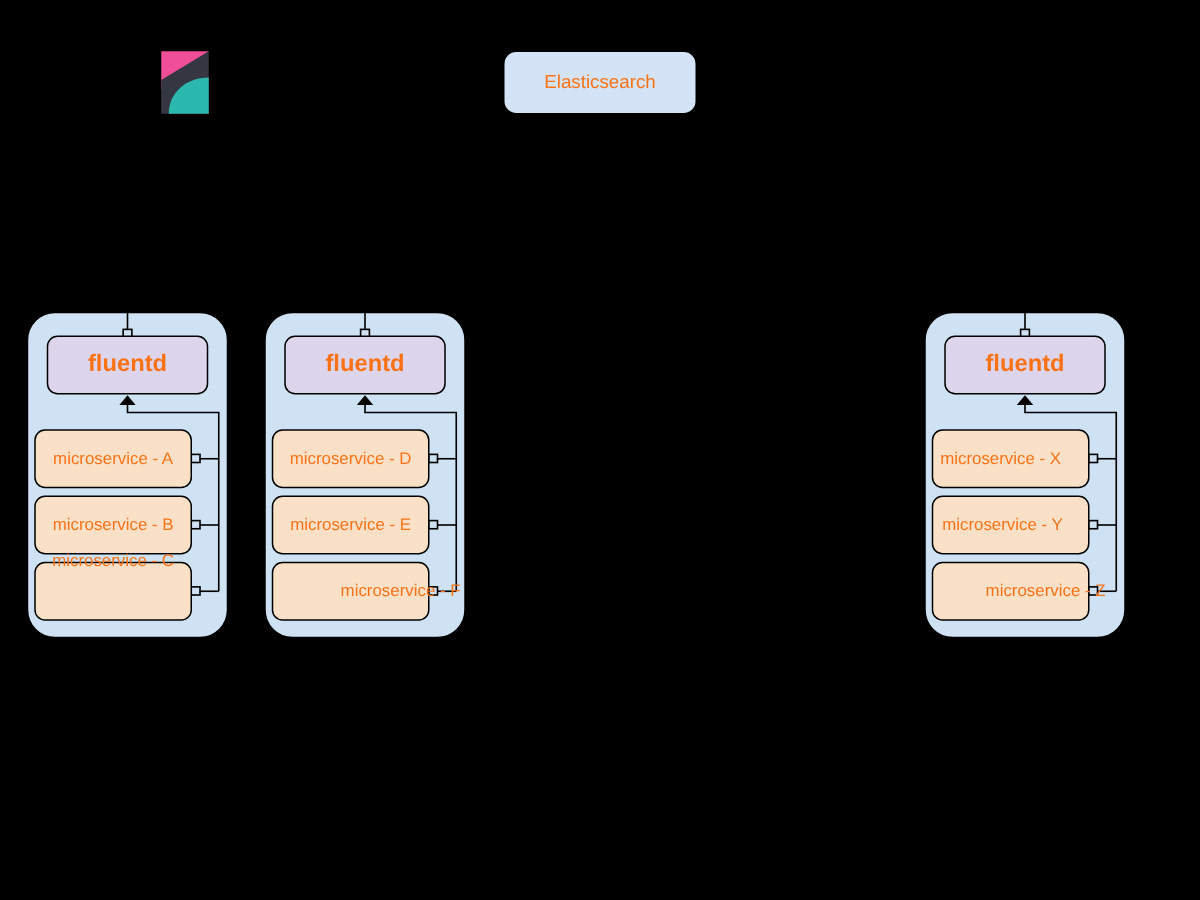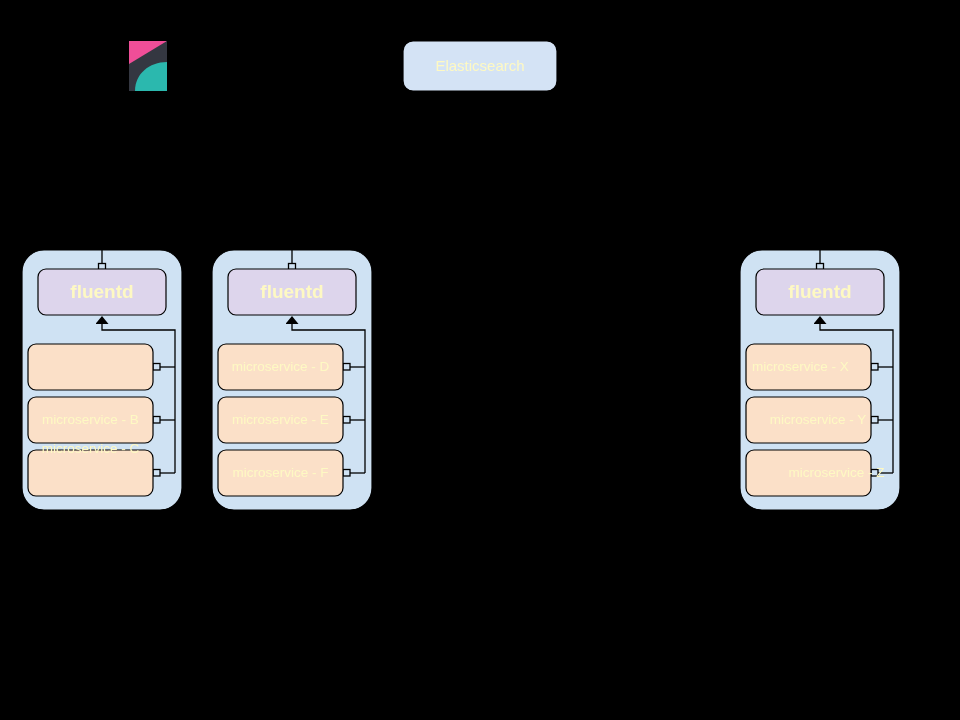--- a/index.html
+++ b/index.html
@@ -24,21 +24,21 @@
     top: 0;
     width: 960px;
     height: 720px;
   }
   .node-label {
     position: absolute;
     display: flex;
     align-items: center;
     justify-content: center;
     text-align: center;
-    color: #fef9c3;
+    color: #f97316;
     line-height: 1.15;
     pointer-events: none;
     white-space: nowrap;
   }
   .lbl-es {
     font-size: 15px;
   }
   .lbl-fluentd {
     font-size: 19px;
     font-weight: bold;
@@ -148,26 +148,27 @@
       <path d="M129,41 L167,41 L140,72 L129,72 Z" fill="#f04e98"></path>
       <path d="M129,64 L167,41 L167,91 L129,91 Z" fill="#343741"></path>
       <path d="M167,62 C167,62 167,91 167,91 L135,91 C135,74 149,62 167,62 Z" fill="#2bb8ae"></path>
     </g>
 
   </svg>
 
   <div class="node-label lbl-es" style="left:403px; top:41px; width:154px; height:50px;">Elasticsearch</div>
 
   <div class="node-label lbl-fluentd" style="left:38px; top:269px; width:128px; height:46px;">fluentd</div>
+  <div class="node-label lbl-ms" style="left:28px; top:344px; width:125px; height:46px;">microservice - A</div>
   <div class="node-label lbl-ms" style="left:28px; top:397px; width:125px; height:46px;">microservice - B</div>
   <div class="node-label lbl-ms" style="left:28px; top:426px; width:125px; height:46px;">microservice - C</div>
 
   <div class="node-label lbl-fluentd" style="left:228px; top:269px; width:128px; height:46px;">fluentd</div>
   <div class="node-label lbl-ms" style="left:218px; top:397px; width:125px; height:46px;">microservice - E</div>
   <div class="node-label lbl-ms" style="left:218px; top:344px; width:125px; height:46px;">microservice - D</div>
-  <div class="node-label lbl-ms" style="left:218px; top:450px; width:125px; height:46px;">microservice - F</div>
+  <div class="node-label lbl-ms" style="left:218px; top:450px; width:125px; height:46px;padding-left:40px;">microservice - F</div>
 
   <div class="node-label lbl-fluentd" style="left:756px; top:269px; width:128px; height:46px;">fluentd</div>
   <div class="node-label lbl-ms" style="left:746px; top:344px; width:109px; height:46px;">microservice - X</div>
-  <div class="node-label lbl-ms" style="left:746px; top:397px; width:112px; height:46px;padding-left:16px;">microservice - Y</div>
+  <div class="node-label lbl-ms" style="left:746px; top:397px; width:112px; height:46px;">microservice - Y</div>
   <div class="node-label lbl-ms" style="left:746px; top:450px; width:125px; height:46px;padding-left:28px;">microservice - Z</div>
 
 </div>
 
 </body></html>

